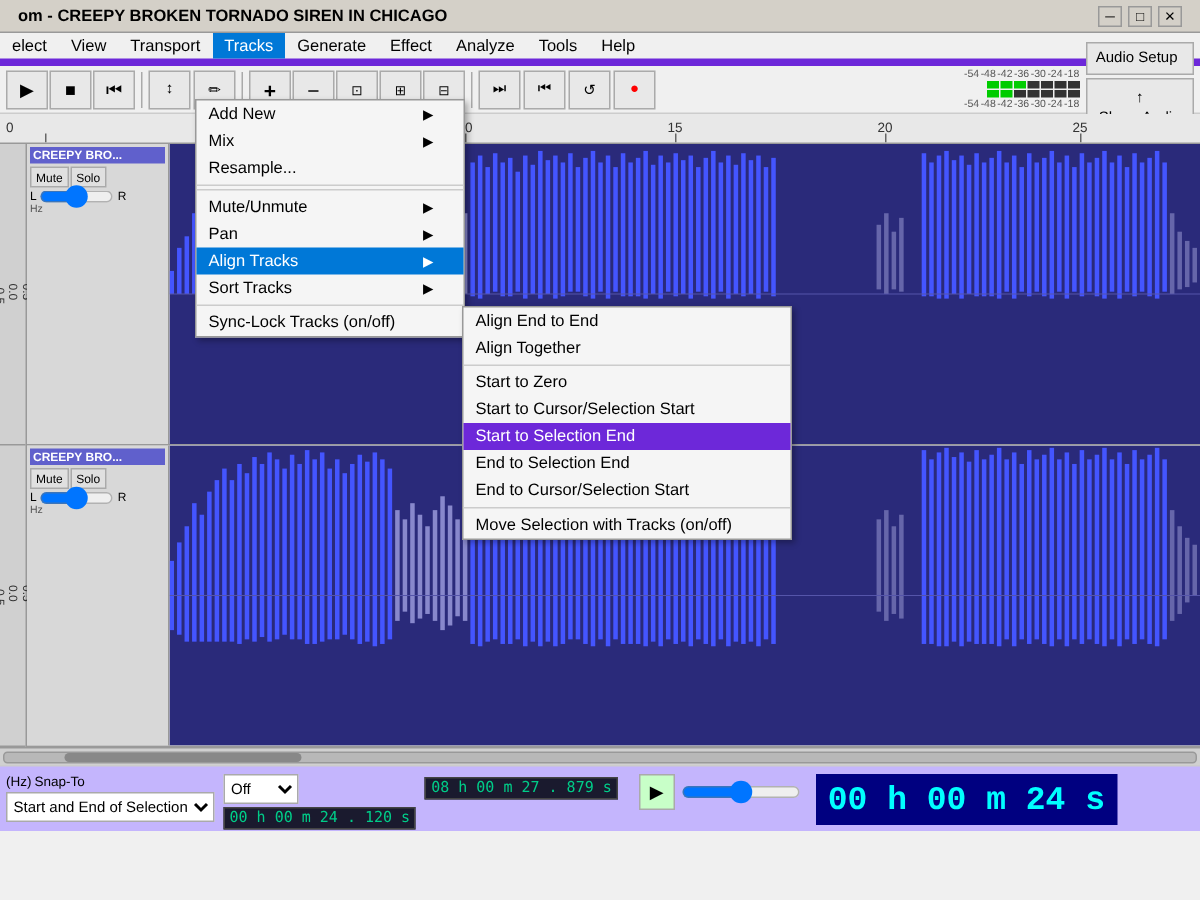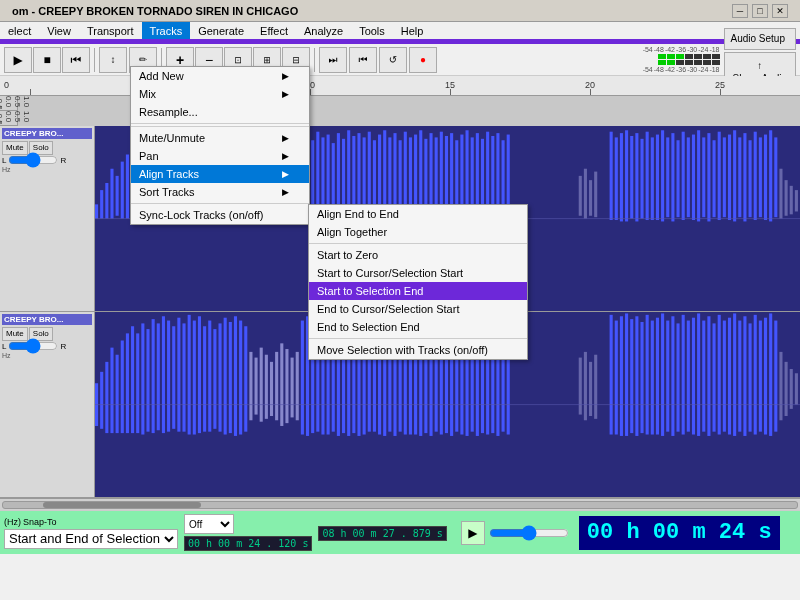--- a/index.html
+++ b/index.html
@@ -98,21 +98,20 @@
       width: 1px;
       height: 6px;
       background: #666;
     }
 
     
     #main-content {
       display: flex;
       height: calc(600px - 22px - 22px - 32px - 30px - 20px - 44px - 28px);
       background: #c8c8c8;
-      flex-direction: column;
     }
 
     
     .track-container {
       flex: 1;
       display: flex;
       flex-direction: column;
     }
 
     .track {
@@ -182,31 +181,31 @@
     .menu-separator {
       height: 1px;
       background: #ccc;
       margin: 2px 0;
     }
     .menu-arrow { font-size: 9px; }
 
     
     #status-bar {
       height: 44px;
-      background: #86efac;
+      background: #c4b5fd;
       border-top: 1px solid #ccc;
       display: flex;
-      align-items: center;
-      padding: 16px 4px;
+      align-items: flex-start;
+      padding: 5px 4px;
       gap: 6px;
     }
 
     .status-select {
       height: 20px;
-      font-size: 13px;
+      font-size: 10px;
       border: 1px solid #aaa;
       background: white;
     }
 
     .time-display-large {
       background: #000080;
       color: #00ffff;
       font-family: 'Courier New', monospace;
       font-size: 22px;
       font-weight: bold;
@@ -786,25 +785,25 @@
       <div class="menu-popup-item">
         <span>Start to Zero</span>
       </div>
       <div class="menu-popup-item">
         <span>Start to Cursor/Selection Start</span>
       </div>
       <div class="menu-popup-item selected-item">
         <span>Start to Selection End</span>
       </div>
       <div class="menu-popup-item">
+        <span>End to Selection End</span>
+      </div>
+      <div class="menu-popup-item">
         <span>End to Cursor/Selection Start</span>
       </div>
-      <div class="menu-popup-item">
-        <span>End to Selection End</span>
-      </div>
       <div class="menu-separator"></div>
       <div class="menu-popup-item">
         <span>Move Selection with Tracks (on/off)</span>
       </div>
     </div>
   </div>
 
 </div>
 
 </body></html>

